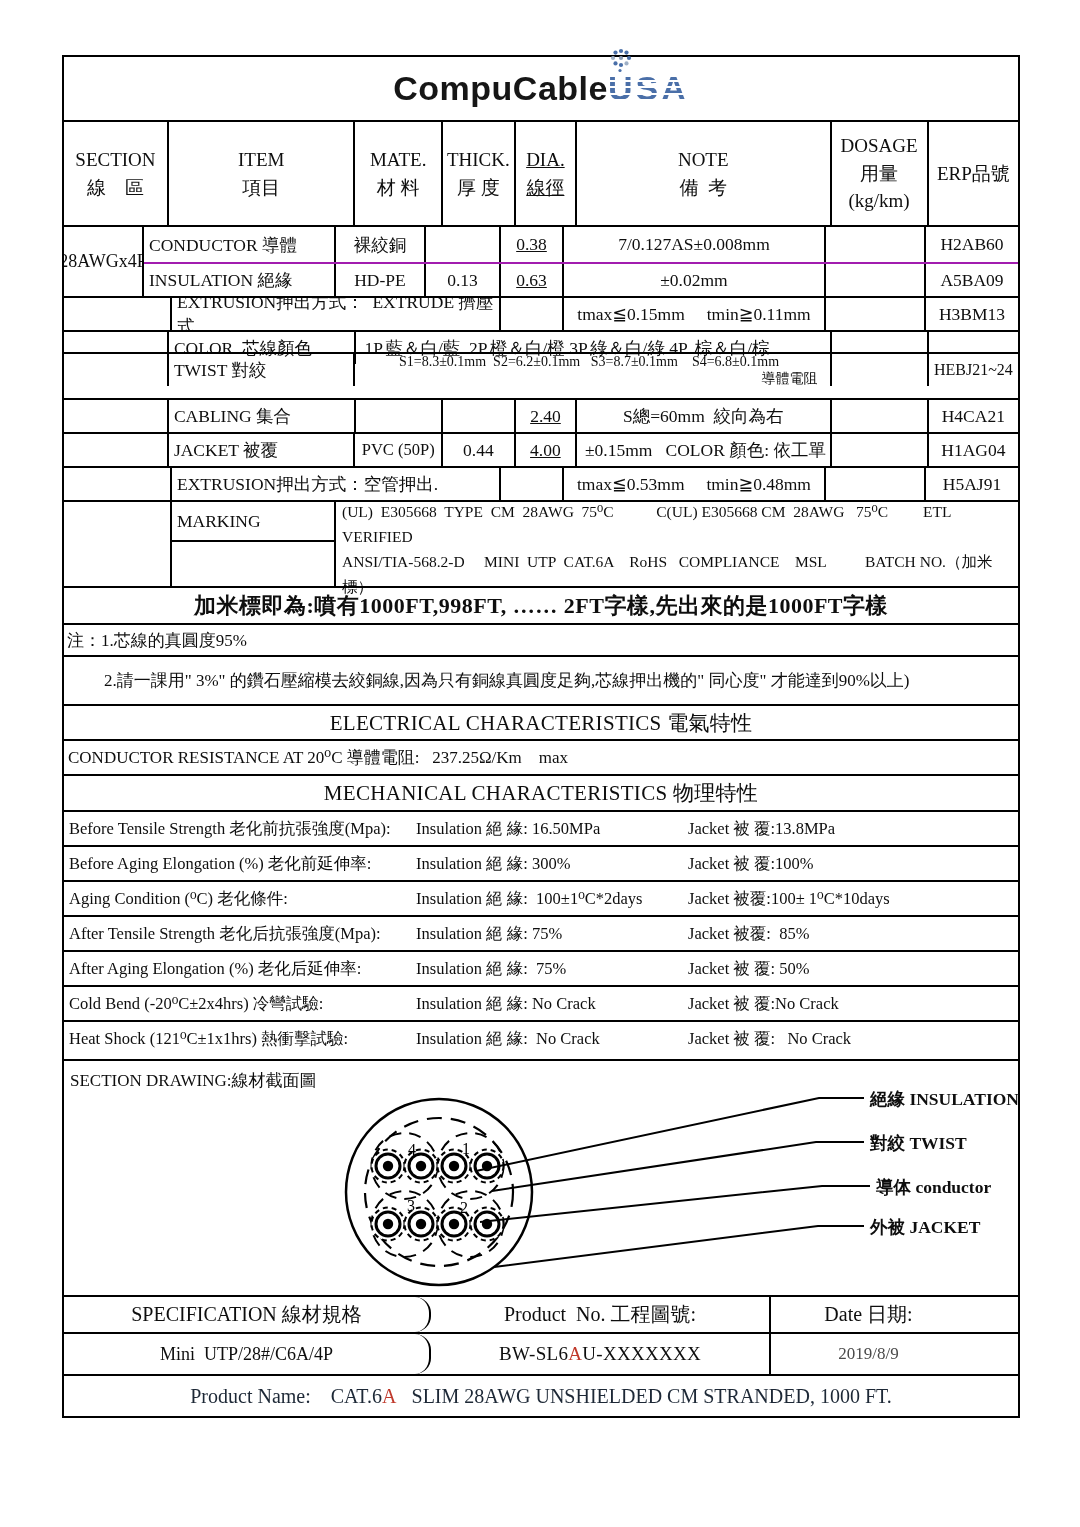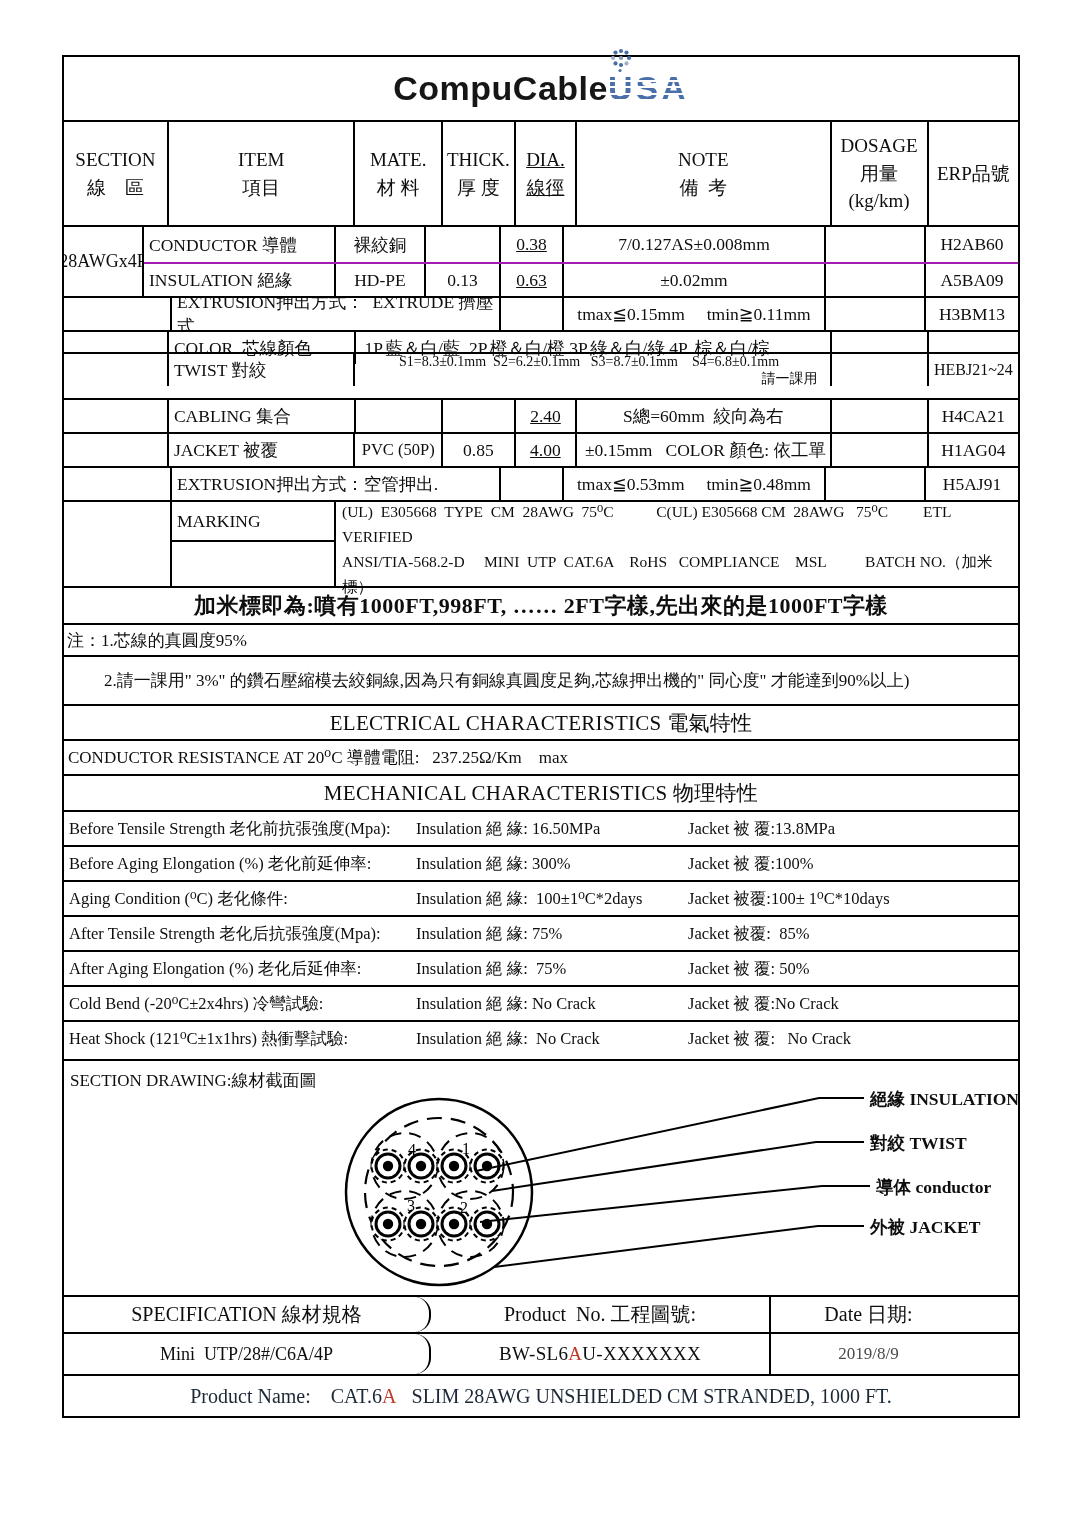--- a/index.html
+++ b/index.html
@@ -191,21 +191,21 @@
       <div class="c w-erp last"></div>
     </div>
   </div>
 
   <div class="band" style="top:295px;height:34px;">
     <div class="cells fs-table">
       <div class="c w-sec"></div>
       <div class="c left w-item">TWIST 對絞</div>
       <div class="c left w-valspan fs-small" style="padding-right:12px;">
         <span class="pre">S1=8.3±0.1mm  S2=6.2±0.1mm   S3=8.7±0.1mm    S4=6.8±0.1mm</span>
-        <span style="margin-left:auto;">請一課用</span>
+        <span style="margin-left:auto;">導體電阻</span>
       </div>
       <div class="c w-dos"></div>
       <div class="c w-erp last" style="font-size:16px;">HEBJ21~24</div>
     </div>
   </div>
 
   <div class="band" style="top:341px;height:34px;">
     <div class="cells fs-table">
       <div class="c w-sec"></div>
       <div class="c left w-item">CABLING 集合</div>
@@ -216,21 +216,21 @@
       <div class="c w-dos"></div>
       <div class="c w-erp last">H4CA21</div>
     </div>
   </div>
 
   <div class="band" style="top:375px;height:34px;">
     <div class="cells fs-table">
       <div class="c w-sec"></div>
       <div class="c left w-item">JACKET 被覆</div>
       <div class="c w-mate" style="font-size:16.5px;">PVC (50P)</div>
-      <div class="c w-thick">0.85</div>
+      <div class="c w-thick">0.44</div>
       <div class="c w-dia">4.00</div>
       <div class="c left w-note pre" style="padding-left:8px;">±0.15mm   COLOR 顏色: 依工單</div>
       <div class="c w-dos"></div>
       <div class="c w-erp last">H1AG04</div>
     </div>
   </div>
 
   <div class="band" style="top:409px;height:34px;">
     <div class="cells fs-table">
       <div class="c w-sec"></div>

